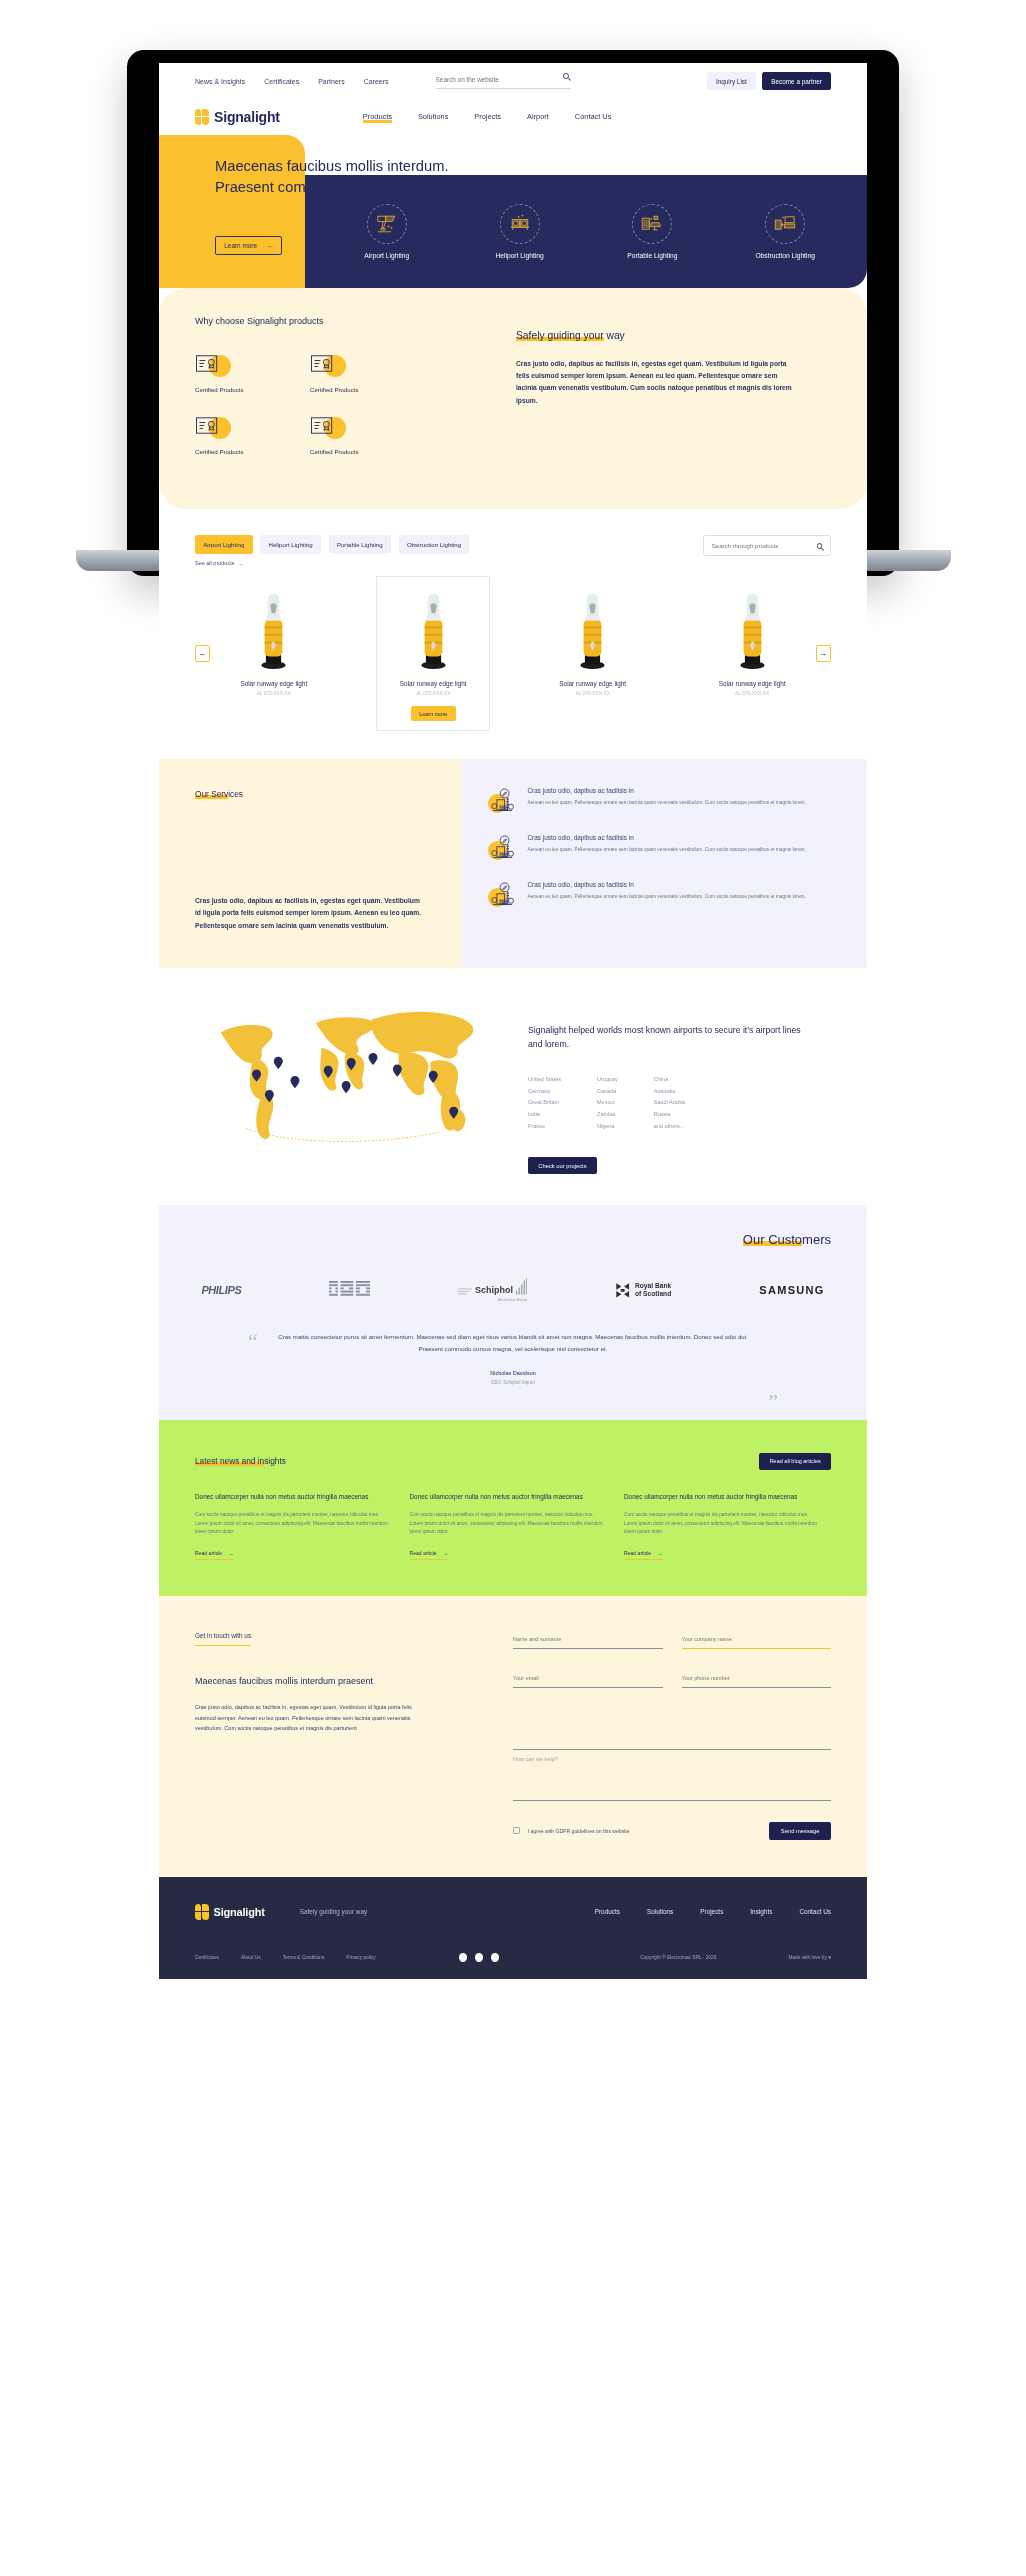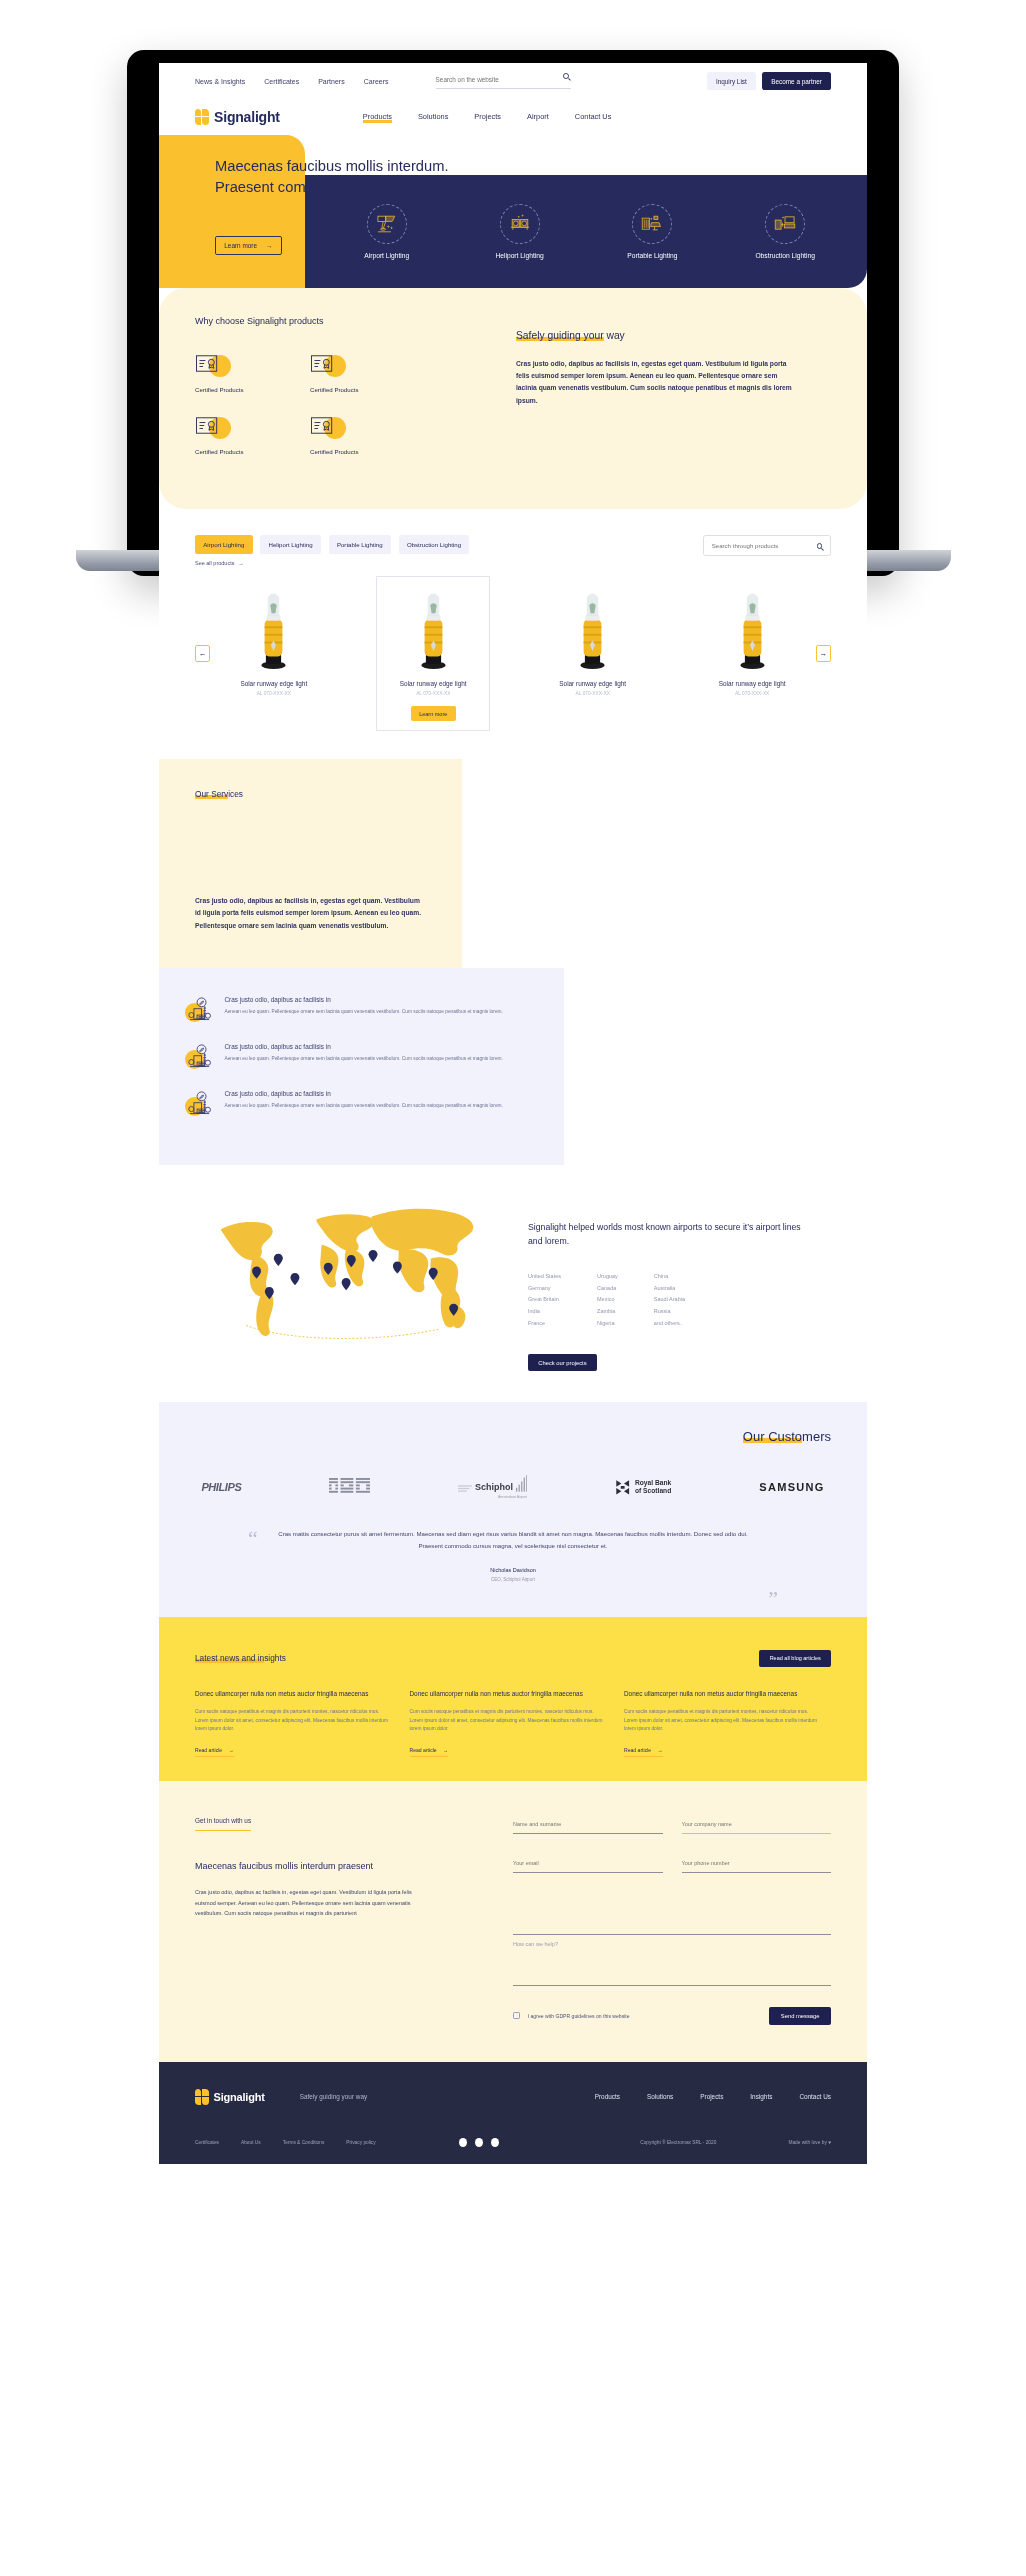--- a/index.html
+++ b/index.html
@@ -178,21 +178,21 @@
   .pcard.sel { border-color:#e2e4ef; }
   .lamp { height:83px; display:flex; align-items:flex-end; justify-content:center; }
   .pcard .nm { font-size:6.4px; color:#2e3260; margin-top:9px; }
   .pcard .sku { font-size:4.8px; color:#b6b9cb; margin-top:3.8px; }
   .learn {
     margin-top:10.3px; background:#fbc02d; color:#262a5c; border:0; border-radius:1.9px;
     font-size:5.5px; padding:4.5px 8.3px; cursor:pointer; font-family:"Liberation Sans", sans-serif;
   }
 
   
-  .services { display:flex;flex-direction:column; }
+  .services { display:flex; }
   .sv-left { width:303px; background:#fdf6dd; padding:29.5px 36px 36px; }
   .sv-left h3 { font-size:8.3px; font-weight:normal; color:#262a5c; }
   .sv-left p { margin-top:96px; font-size:6.7px; line-height:1.85; color:#2f3362; font-weight:bold; }
   .sv-right { width:405px; background:#f1f2fb; padding:28px 36px 28px 26px; }
   .sv-item { display:flex; gap:11.5px; margin-bottom:19px; }
   .sv-item .ic { width:28px; height:28px; position:relative; flex:none; }
   .sv-item .blob { position:absolute; left:0; top:6.4px; width:19px; height:19px; background:#fbc02d; border-radius:50%; }
   .sv-item .ic svg { position:relative; width:28px; height:28px; }
   .sv-item h4 { font-size:6.4px; color:#3a3e6e; font-weight:normal; margin-bottom:4.5px; }
   .sv-item p { font-size:4.8px; line-height:1.75; color:#6e7292; }
@@ -220,21 +220,21 @@
   .qmark { position:absolute; font-size:22px; color:#b9bdd6; font-family:"Liberation Serif", serif; line-height:1; }
   .qm-l { left:53px; top:0; }
   .qm-r { right:53px; bottom:-28px; }
   .quote-wrap p {
     text-align:center; font-size:6.1px; line-height:1.95; color:#40446d;
   }
   .q-name { text-align:center; margin-top:15.4px; font-size:5.5px; color:#262a5c; }
   .q-role { text-align:center; margin-top:3.2px; font-size:4.5px; color:#9396ae; }
 
   
-  .news { background:#fde047; padding:33px 36px 24px; }
+  .news { background:#bef264; padding:33px 36px 36px; }
   .news-head { display:flex; align-items:center; }
   .news-head h3 { font-size:8.3px; font-weight:normal; color:#262a5c; }
   .blog-btn {
     margin-left:auto; background:#1e2150; color:#fff; border:0; border-radius:1.9px;
     font-size:5.5px; padding:5.8px 10.3px; cursor:pointer; font-family:"Liberation Sans", sans-serif;
   }
   .news-grid { display:flex; gap:20.5px; margin-top:22px; }
   .ncard { width:194px; }
   .ncard h4 { font-size:6.4px; line-height:1.55; color:#262a5c; font-weight:normal; }
   .ncard p { margin-top:9px; font-size:4.8px; line-height:1.8; color:#6e7292; }

